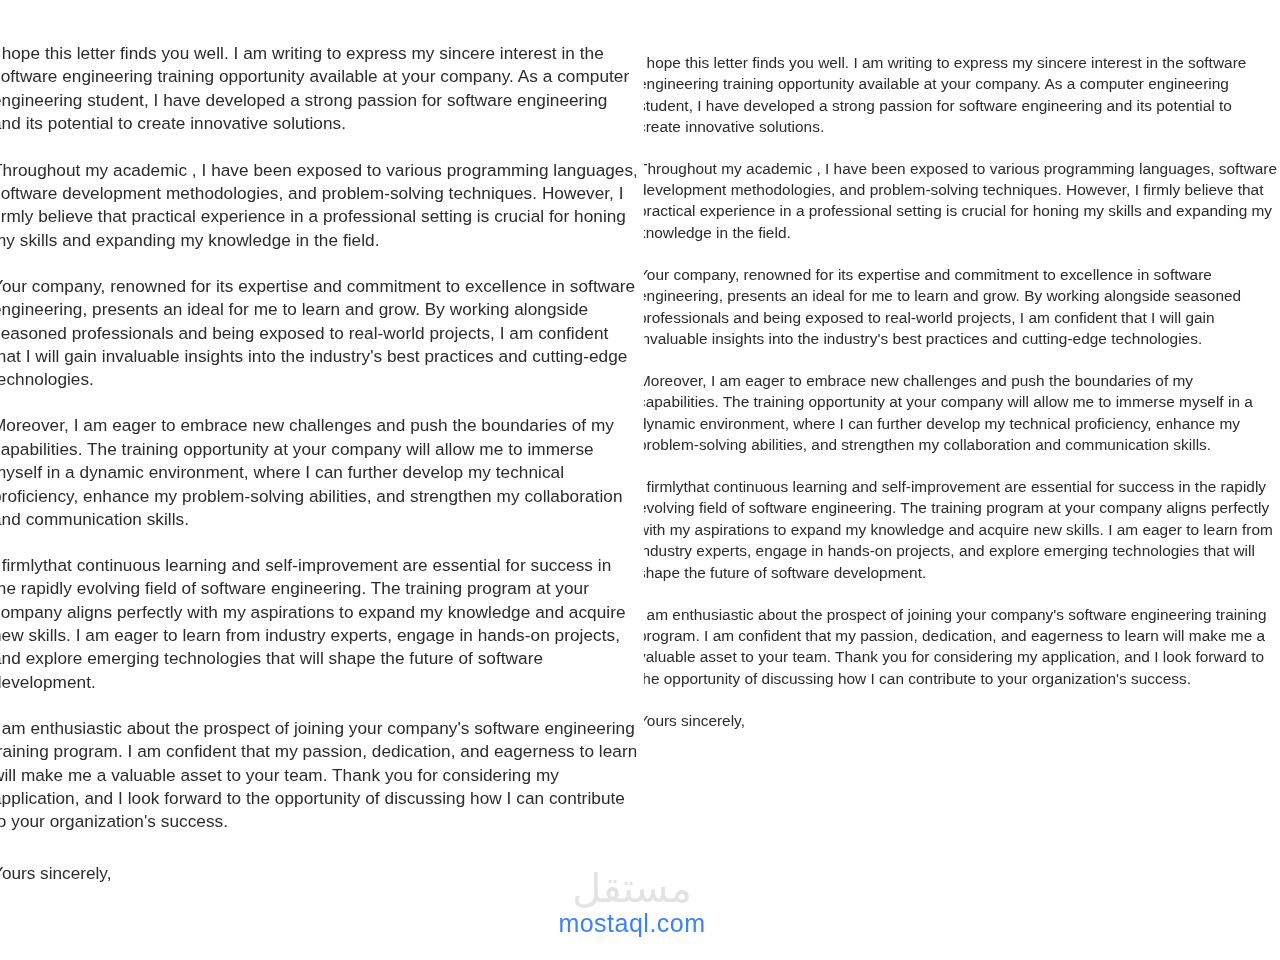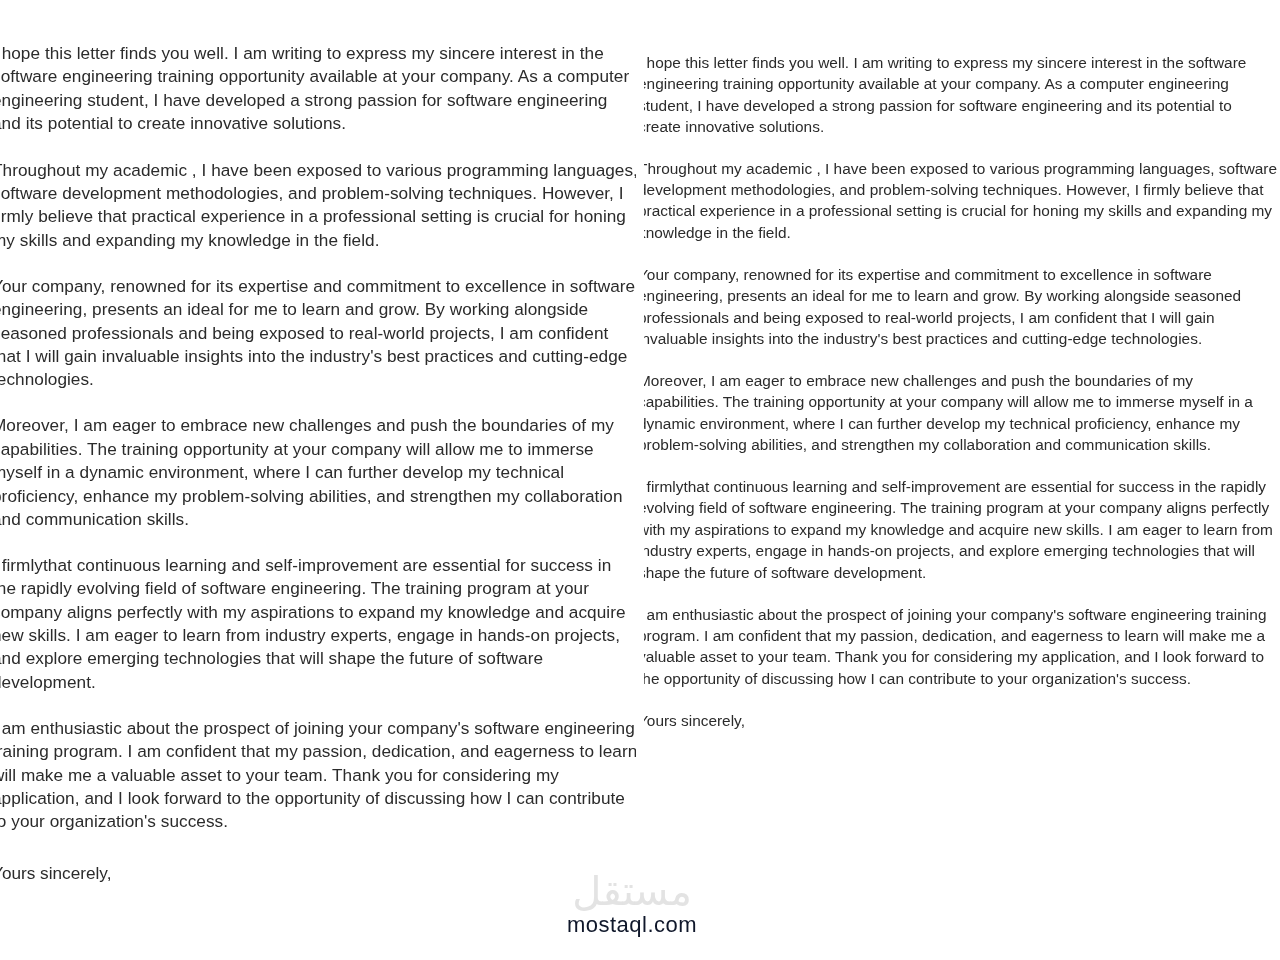--- a/index.html
+++ b/index.html
@@ -36,22 +36,22 @@
     z-index: 0;
   }
   .watermark .wm-ar {
     font-size: 40px;
     letter-spacing: 1px;
     line-height: 1.05;
     color: #e3e3e3;
     font-family: "DejaVu Sans", sans-serif;
   }
   .watermark .wm-en {
-    font-size: 22px;
-    color: #0f172a;
+    font-size: 25px;
+    color: #3b82f6;
     letter-spacing: 0.5px;
     font-family: "Liberation Sans", sans-serif;
   }
 
   
   .pane {
     position: absolute;
     top: 0;
     height: 960px;
     overflow: hidden;

